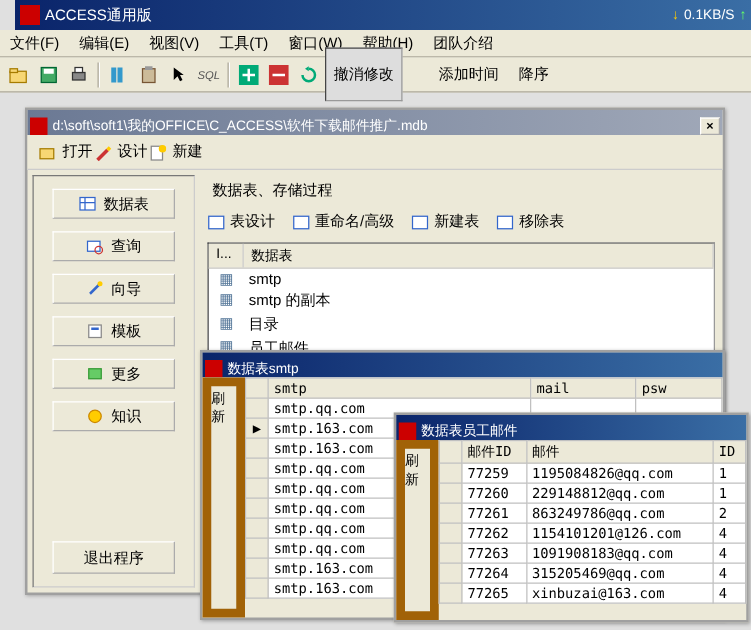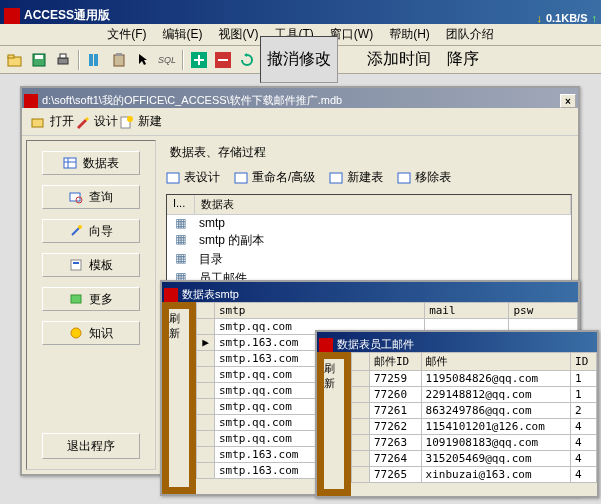--- a/index.html
+++ b/index.html
@@ -1,33 +1,33 @@
 <!DOCTYPE html>
 <html><head>
 <meta charset="utf-8">
 <style>
 * { box-sizing: border-box; margin: 0; padding: 0; font-family: "SimSun", "Microsoft YaHei", sans-serif; }
 body { width: 601px; height: 504px; background: #e0e0e0; overflow: hidden; position: relative; }
 
 
-.app-titlebar { height: 24px; background: linear-gradient(to right, #0a246a, #3a6ea5); display: flex; align-items: flex-end; padding: 0 4px; color: white; font-size: 12px; font-weight: bold; }
+.app-titlebar { height: 24px; background: linear-gradient(to right, #0a246a, #3a6ea5); display: flex; align-items: center; padding: 0 4px; color: white; font-size: 12px; font-weight: normal; margin-left: 12px; }
 .app-titlebar .icon { width: 16px; height: 16px; background: #c00; margin-right: 4px; display: inline-block; }
 .net-indicator { margin-left: auto; display: flex; align-items: center; gap: 4px; font-size: 11px; }
 .net-indicator .arrow-down { color: #ffcc00; }
 .net-indicator .arrow-up { color: #66ff66; }
 
 
-.menubar { height: 22px; background: #ece9d8; display: flex; align-items: center; font-size: 12px; border-bottom: 1px solid #aca899; justify-content: center; }
+.menubar { height: 22px; background: #ece9d8; display: flex; align-items: center; font-size: 12px; border-bottom: 1px solid #aca899; }
 .menubar span { padding: 0 8px; cursor: default; }
 
 
 .toolbar { height: 28px; background: #ece9d8; display: flex; align-items: center; padding: 0 4px; border-bottom: 1px solid #aca899; gap: 2px; }
 .tbtn { width: 22px; height: 22px; display: flex; align-items: center; justify-content: center; border: 1px solid transparent; font-size: 14px; }
 .tsep { width: 2px; height: 20px; border-left: 1px solid #aca899; border-right: 1px solid #fff; margin: 0 2px; }
-.ttext { font-size: 16px; padding: 12px 6px; border: 1px solid transparent; }
+.ttext { font-size: 12px; padding: 12px 6px; border: 1px solid transparent; }
 .ttext.pressed { border: 1px inset #999; background: #ddd; }
 
 
 .mdi-window { position: absolute; border: 2px solid #a0a0a0; background: #ece9d8; box-shadow: 1px 1px 3px rgba(0,0,0,.3); }
 .mdi-title { height: 20px; background: linear-gradient(to right, #6b7994, #a0a8b8); display: flex; align-items: flex-end; padding: 0 2px; color: white; font-size: 11px; }
 .mdi-title.active { background: linear-gradient(to right, #0a246a, #3a6ea5); }
 .mdi-title .icon { width: 14px; height: 14px; background: #c00; margin-right: 4px; }
 .mdi-title .close { margin-left: auto; width: 16px; height: 14px; background: #ece9d8; border: 1px outset #fff; display: flex; align-items: center; justify-content: center; color: black; font-size: 10px; font-weight: bold; }
 
 

